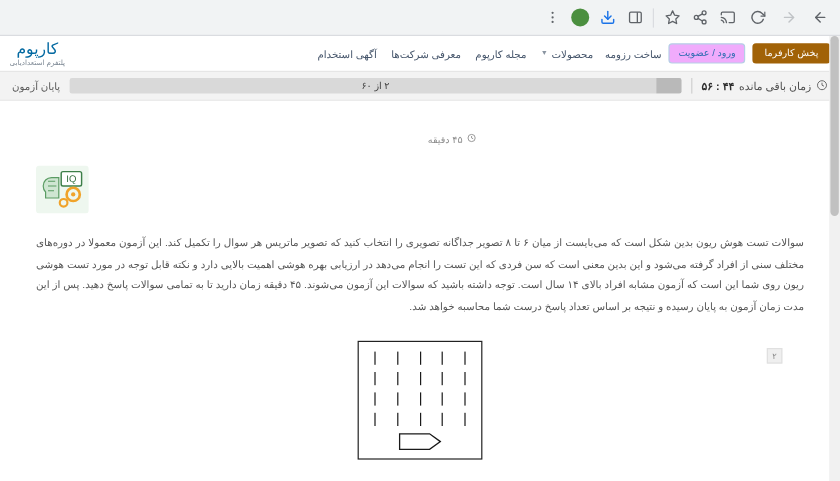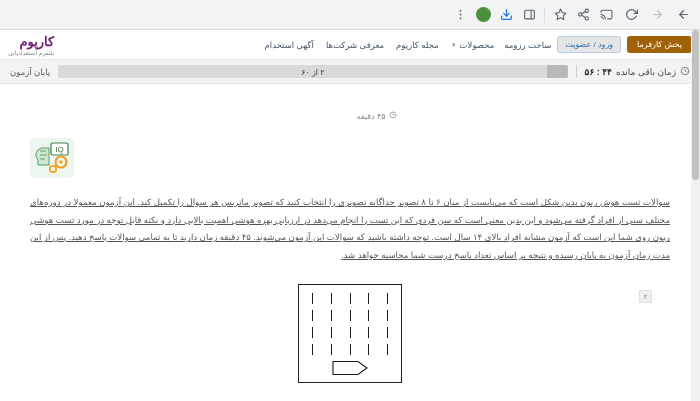--- a/index.html
+++ b/index.html
@@ -52,34 +52,35 @@
   
   .site-header {
     height: 30px; background: #ffffff;
     border-bottom: 1px solid #e6e6e6;
     display: flex; align-items: center;
     padding: 0 8px; gap: 10px;
     direction: rtl;
   }
   .logo { display: flex; align-items: center; gap: 4px; flex: 0 0 auto; }
   .logo-text {
-    font-size: 13px; font-weight: bold; color: #701a75;
+    font-size: 13px; font-weight: normal; color: #0369a1;
     letter-spacing: 0;
+    text-align: center;
   }
   .logo-sub { font-size: 6px; color: #7d8894; }
   .nav-links { display: flex; align-items: center; gap: 12px; flex: 1 1 auto; }
   .nav-link {
     font-size: 8.5px; color: #44546a; white-space: nowrap;
     display: flex; align-items: center; gap: 3px;
   }
   .caret { font-size: 6px; color: #8a95a1; }
   .header-btns { display: flex; align-items: center; gap: 6px; flex: 0 0 auto; }
   .btn-outline {
     font-size: 8px; color: #2b6cb0; border: 1px solid #b6cfe6;
-    border-radius: 3px; padding: 3px 7px; background: #e5e5e5; white-space: nowrap;
+    border-radius: 3px; padding: 3px 7px; background: #f0abfc; white-space: nowrap;
   }
   .btn-teal {
     font-size: 8px; color: #fff; background: #a16207;
     border-radius: 3px; padding: 4px 10px; white-space: nowrap; text-align: center;
   }
 
   
   .progress-row {
     height: 24px; background: #f3f3f3;
     display: flex; align-items: center; gap: 8px;
@@ -118,21 +119,20 @@
     display: flex; align-items: center; gap: 4px; justify-content: center;
   }
   .test-illu {
     width: 44px; height: 40px; flex: 0 0 auto;
     border-radius: 3px; position: relative; margin-top: 40px;
   }
   .desc {
     margin-top: 16px;
     font-size: 8.6px; line-height: 2.05; color: #555;
     text-align: justify;
-    text-decoration: underline;
   }
 
   
   .qarea { margin-top: 20px; position: relative; direction: rtl; }
   .q-index {
     position: absolute; right: 18px; top: 6px;
     width: 13px; height: 13px; background: #efefef;
     border: 1px solid #e0e0e0; font-size: 7px; color: #888;
     display: flex; align-items: center; justify-content: center;
   }

